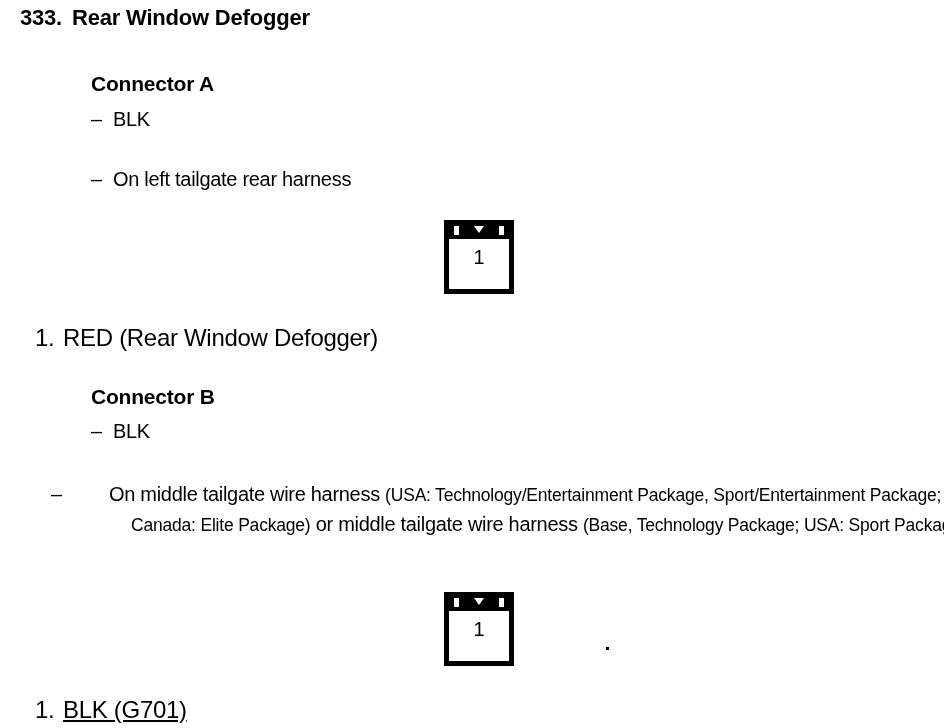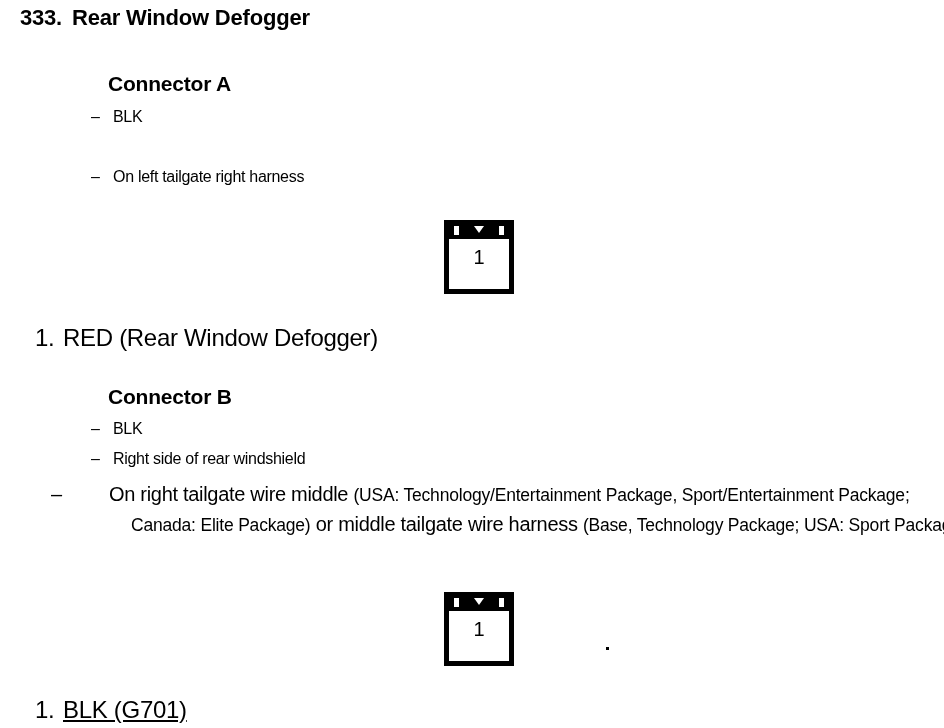--- a/index.html
+++ b/index.html
@@ -39,26 +39,25 @@
   }
 
   
   .conn-heading {
     position: absolute;
     left: 91px;
     font-size: 21px;
     font-weight: bold;
     letter-spacing: -0.2px;
     white-space: nowrap;
-    margin-left: 17px;
   }
   .spec-line {
     position: absolute;
     left: 91px;
-    font-size: 16px;
+    font-size: 20px;
     letter-spacing: -0.3px;
     white-space: nowrap;
   }
   .spec-line .dash {
     display: inline-block;
     width: 22px;
   }
 
   
   .spec-para {
@@ -166,47 +165,44 @@
   <div class="section-title">
     <span class="num">333.</span><span>Rear Window Defogger</span>
   </div>
 
   <div class="conn-heading" style="top:72px;">Connector A</div>
 
   <div class="spec-line" style="top:108px;">
     <span class="dash">–</span><span>BLK</span>
   </div>
   <div class="spec-line" style="top:168px;">
-    <span class="dash">–</span><span>On left tailgate right harness</span>
+    <span class="dash">–</span><span>On left tailgate rear harness</span>
   </div>
 
   <div class="connector" style="left:444px; top:220px;">
     <div class="body"></div>
     <div class="band"></div>
     <div class="gap-l"></div>
     <div class="gap-r"></div>
     <div class="notch"></div>
     <div class="pin">1</div>
   </div>
 
   <div class="legend-line" style="top:324px;">
     <span class="ln">1.</span><span>RED (Rear Window Defogger)</span>
   </div>
 
   <div class="conn-heading" style="top:385px;">Connector B</div>
 
   <div class="spec-line" style="top:420px;">
     <span class="dash">–</span><span>BLK</span>
   </div>
-  <div class="spec-line" style="top:450px;">
-    <span class="dash">–</span><span>Right side of rear windshield</span>
-  </div>
 
   <div class="spec-para" style="top:480px;">
-    <span class="dash">–</span><span>On right tailgate wire middle </span><span class="small">(USA: Technology/Entertainment Package, Sport/Entertainment Package; Canada: Elite Package)</span><span> or middle tailgate wire harness </span><span class="small">(Base, Technology Package; USA: Sport Package)</span>
+    <span class="dash">–</span><span>On middle tailgate wire harness </span><span class="small">(USA: Technology/Entertainment Package, Sport/Entertainment Package; Canada: Elite Package)</span><span> or middle tailgate wire harness </span><span class="small">(Base, Technology Package; USA: Sport Package)</span>
   </div>
 
   <div class="connector" style="left:444px; top:592px;">
     <div class="body"></div>
     <div class="band"></div>
     <div class="gap-l"></div>
     <div class="gap-r"></div>
     <div class="notch"></div>
     <div class="pin">1</div>
   </div>

